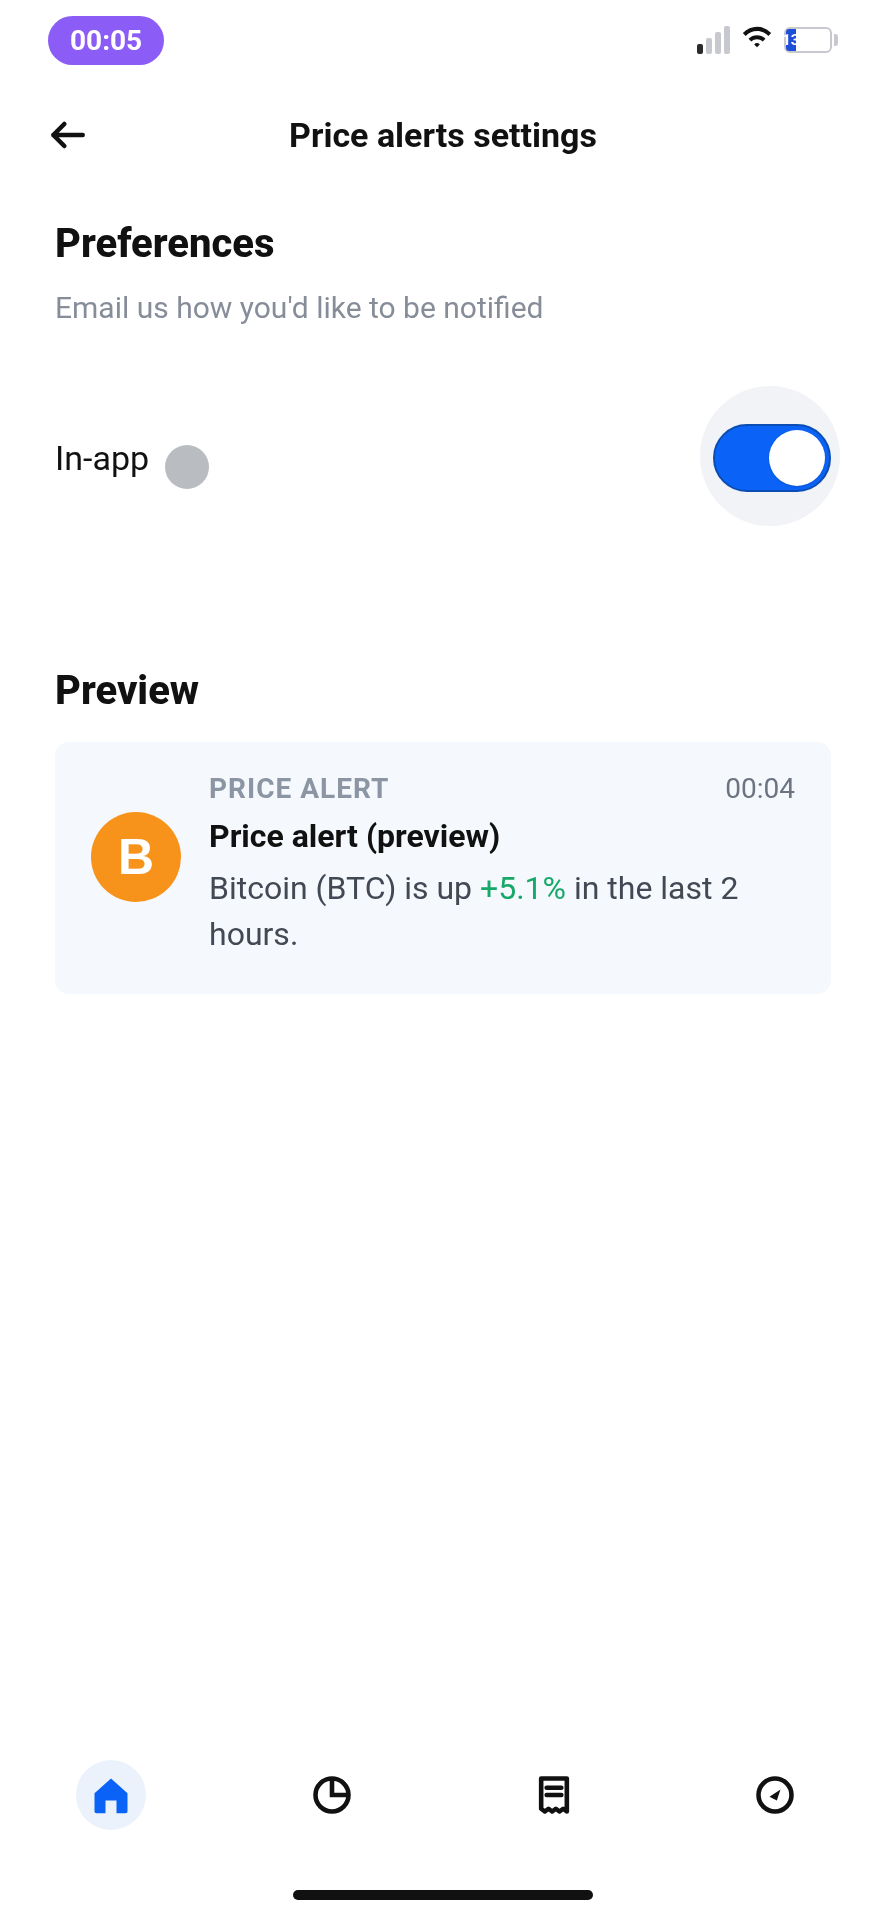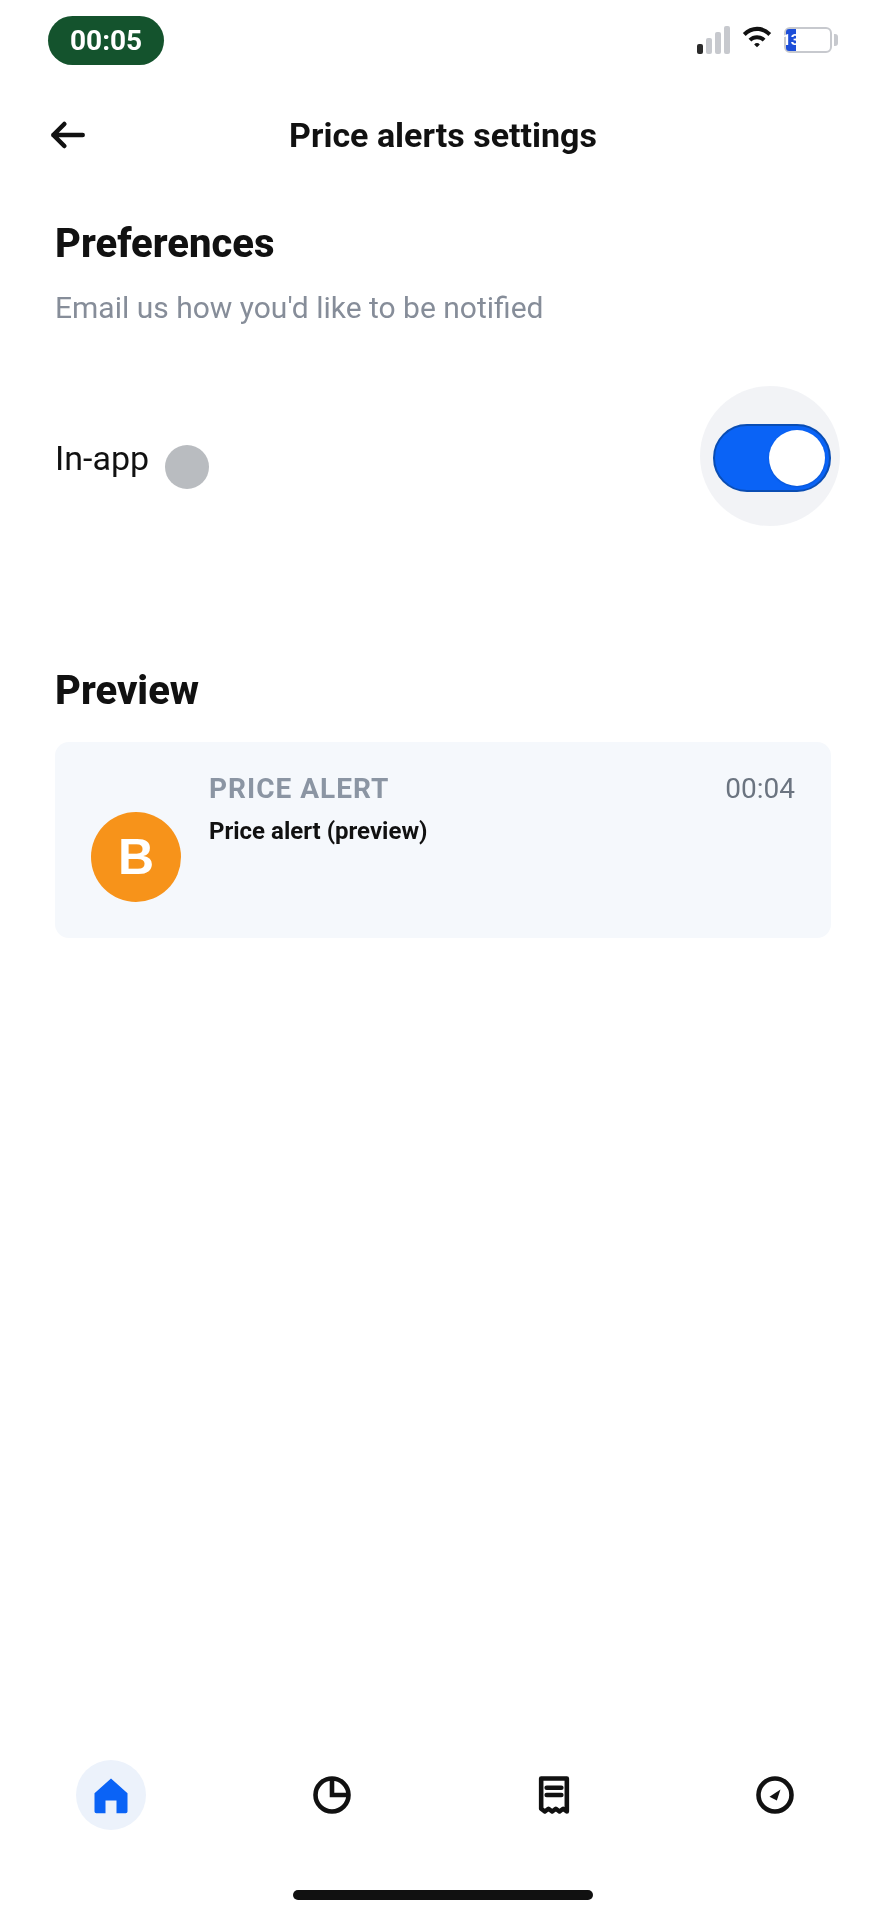--- a/index.html
+++ b/index.html
@@ -13,21 +13,21 @@
   }
   
   .status-bar {
     height: 80px;
     display: flex;
     align-items: center;
     justify-content: space-between;
     padding: 0 48px 0 48px;
   }
   .time-pill {
-    background: #14532d;
+    background: #8b5cf6;
     color: #fff;
     font-weight: 700;
     font-size: 28px;
     padding: 8px 22px;
     border-radius: 28px;
   }
   .status-right {
     display: flex;
     align-items: center;
     gap: 10px;
@@ -104,21 +104,21 @@
   .btc-badge {
     width:90px;height:90px;border-radius:50%;background:#f7931a;
     display:flex;align-items:center;justify-content:center;
     flex-shrink:0; margin-top:40px;
     color:#fff;font-weight:700;font-size:50px;font-family:Arial,sans-serif;
   }
   .preview-body { flex:1; }
   .preview-top { display:flex; justify-content:space-between; align-items:center; margin-bottom:12px;}
   .preview-tag { color:#8b95a3; font-weight:700; font-size:28px; letter-spacing:1px; }
   .preview-time { color:#6b7480; font-size:28px; }
-  .preview-headline { font-size:24px; font-weight:700; color:#111; margin-bottom:10px;}
+  .preview-headline { font-size:32px; font-weight:700; color:#111; margin-bottom:10px;}
   .preview-text { font-size:32px; color:#424954; line-height:1.45; }
   .pct-up { color:#17a86a; }
 
   
   .tabbar {
     position:absolute; bottom:0; left:0; right:0; height:200px;
     display:flex; align-items:flex-start; justify-content:space-around;
     padding-top:40px;
   }
   .tab-item {
@@ -188,20 +188,23 @@
 
   <div class="preview-title">Preview</div>
   <div class="preview-card">
     <div class="btc-badge">B</div>
     <div class="preview-body">
       <div class="preview-top">
         <div class="preview-tag">PRICE ALERT</div>
         <div class="preview-time">00:04</div>
       </div>
       <div class="preview-headline">Price alert (preview)</div>
+      <div class="preview-text">
+        <span>Bitcoin (BTC) is up </span><span class="pct-up">+5.1%</span><span> in the last 2 hours.</span>
+      </div>
     </div>
   </div>
 </div>
 
 <div class="tabbar">
   <button class="tab-item active">
     <svg viewBox="0 0 24 24">
         <path d="M3 11l9-8 9 8v10a1 1 0 0 1-1 1h-5v-7h-6v7H4a1 1 0 0 1-1-1V11z" fill="#0a63f6"></path>
       </svg>
   </button>

